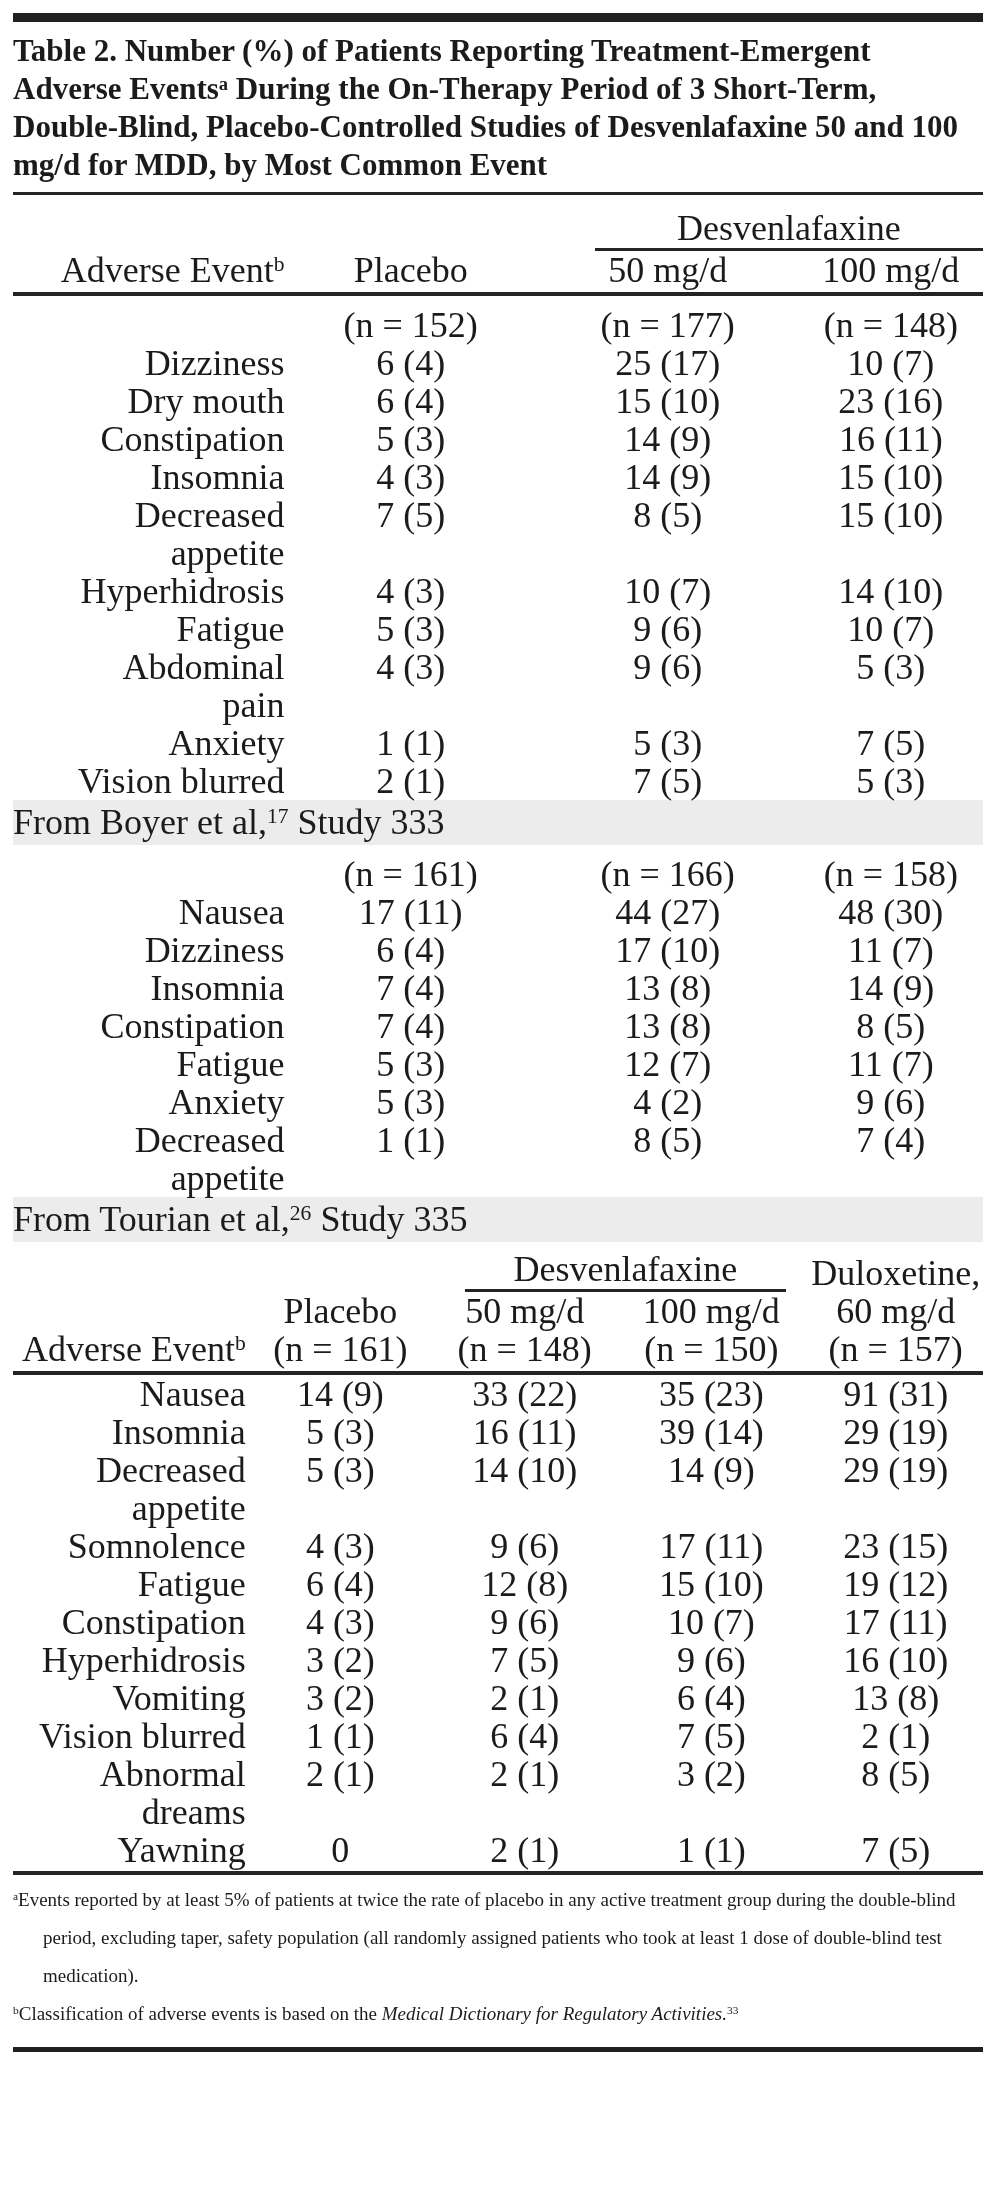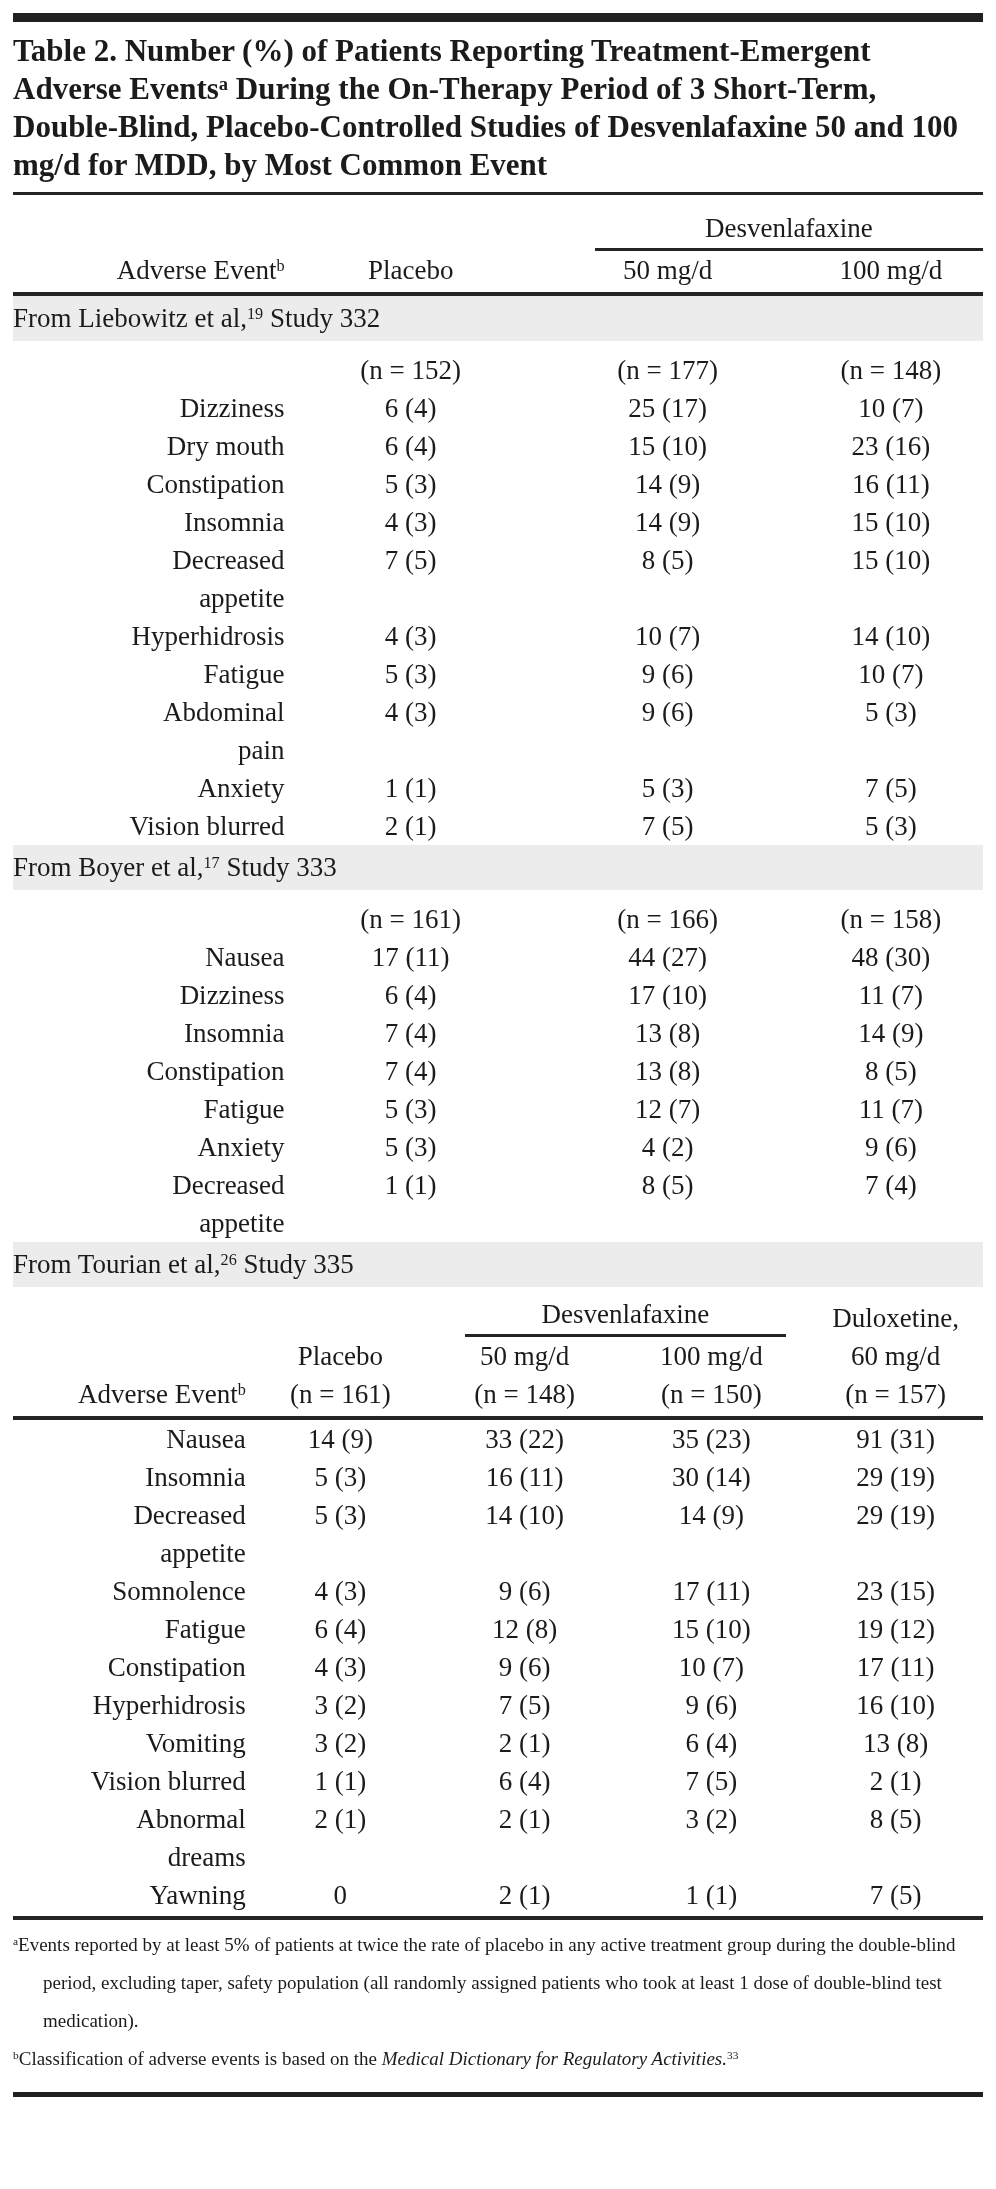--- a/index.html
+++ b/index.html
@@ -3,21 +3,21 @@
 <meta charset="utf-8">
 <style>
   html,body{margin:0;padding:0;background:#ffffff;}
   body{width:996px;color:#1b1b1b;font-family:"Liberation Serif","DejaVu Serif",serif;}
   .page{padding:13px 13px 0 13px;border-radius:31px;}
   .topbar{height:9px;background:#202020;}
   .botbar{height:5px;background:#202020;margin-top:14px;}
   .title{font-size:31px;line-height:38px;font-weight:bold;margin:10px 0 8px 0;}
   .title-rule{border-top:3px solid #242424;}
   table{width:100%;border-collapse:collapse;table-layout:fixed;}
-  .t{font-size:27px;}
+  .t{font-size:36px;}
   td{vertical-align:bottom;text-align:center;line-height:38px;padding:0;}
   td.e{text-align:right;}
   .l2{padding-left:38px;}
   tr.sec td{background:#ececec;text-align:left;padding:3px 0 4px 0;}
   .spanline{border-bottom:3px solid #242424;text-align:center;padding:8px 0 1px 0;}
   .sl1{margin-left:13%;}
   .sl2{margin-left:8%;margin-right:6%;}
   tr.heads td{border-bottom:4px solid #242424;padding-bottom:3px;}
   tr.nrow td{padding-top:10px;}
   tr.body-row td{vertical-align:top;}
@@ -54,23 +54,20 @@
           </td>
       </tr>
       <tr class="heads">
         <td class="e"><span>Adverse Event</span><sup>b</sup></td>
         <td>Placebo</td>
         <td>50 mg/d</td>
         <td>100 mg/d</td>
       </tr>
     </thead>
     <tbody>
-      <tr class="sec">
-          <td colspan="4"><span>From Liebowitz et al,</span><sup>19</sup><span> Study 332</span></td>
-        </tr>
       <tr class="nrow body-row">
           <td class="e"></td>
           <td>(n = 152)</td>
           <td>(n = 177)</td>
           <td>(n = 148)</td>
         </tr>
       <tr class="body-row">
           <td class="e">Dizziness</td>
           <td>6 (4)</td>
           <td>25 (17)</td>
@@ -233,21 +230,21 @@
           <td class="e">Nausea</td>
           <td>14 (9)</td>
           <td>33 (22)</td>
           <td>35 (23)</td>
           <td>91 (31)</td>
         </tr>
       <tr class="body-row">
           <td class="e">Insomnia</td>
           <td>5 (3)</td>
           <td>16 (11)</td>
-          <td>30 (14)</td>
+          <td>39 (14)</td>
           <td>29 (19)</td>
         </tr>
       <tr class="body-row">
           <td class="e">
             <div>Decreased</div>
             <div class="l2">appetite</div>
           </td>
           <td>5 (3)</td>
           <td>14 (10)</td>
           <td>14 (9)</td>

